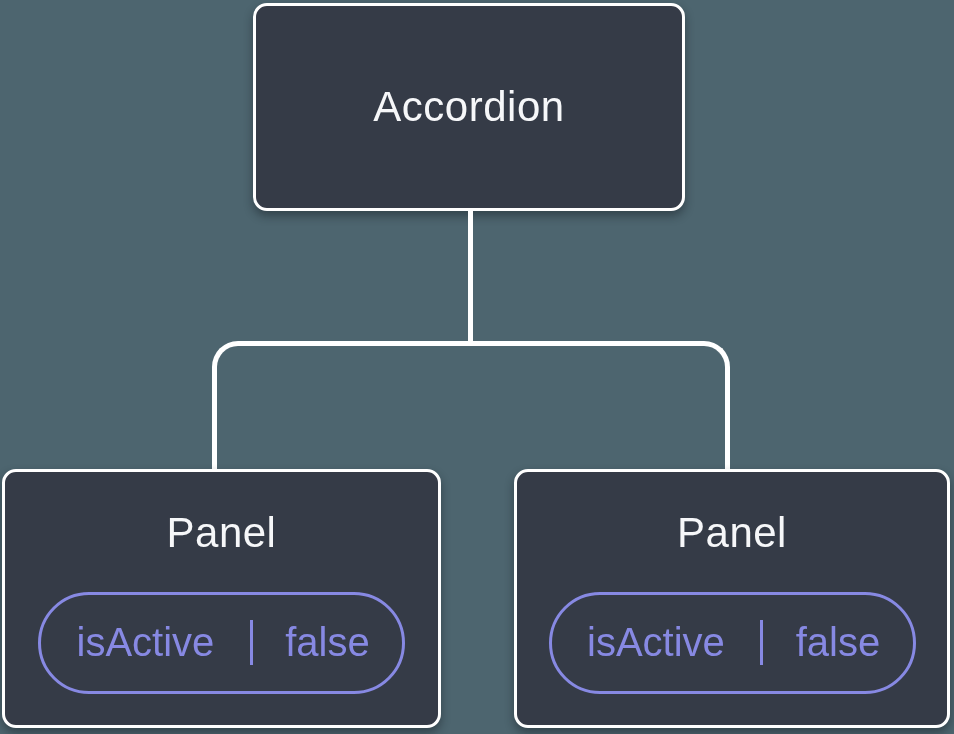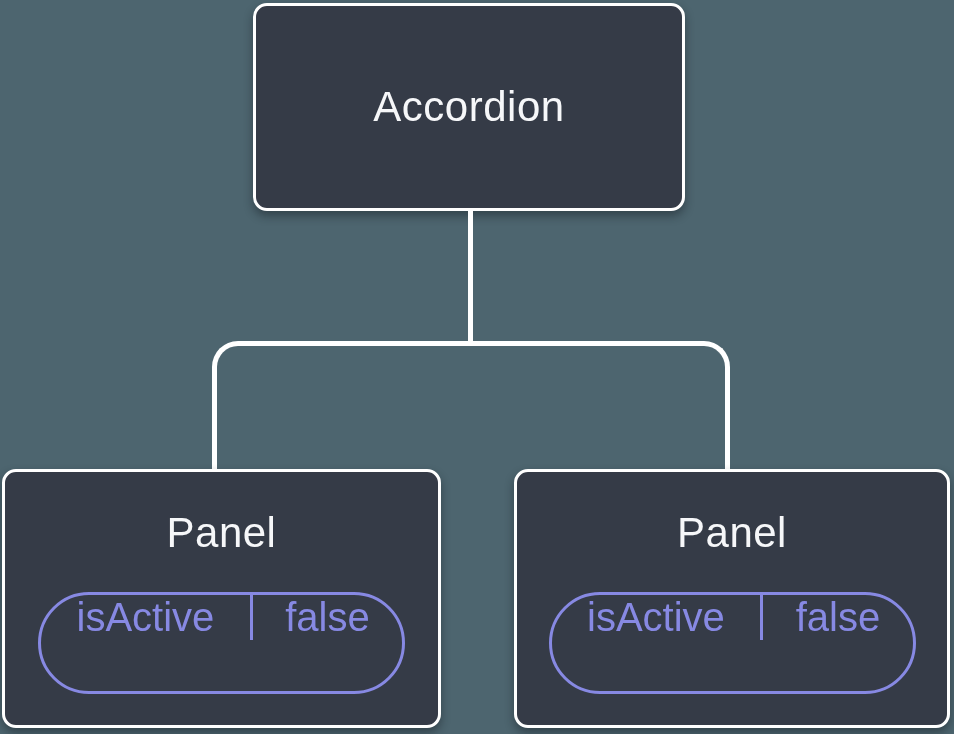--- a/index.html
+++ b/index.html
@@ -79,21 +79,21 @@
     border-radius: 26px 26px 0 0;
   }
   
   .state-pill {
     box-sizing: border-box;
     width: 367px;
     height: 102px;
     border: 3px solid var(--accent, #8789E3);
     border-radius: 60px;
     display: flex;
-    align-items: flex-start;
+    align-items: center;
     color: var(--accent, #8789E3);
     font-size: 40px;
     font-weight: 400;
     overflow: hidden;
   }
   .state-cell {
     display: flex;
     align-items: center;
     justify-content: center;
     white-space: nowrap;

